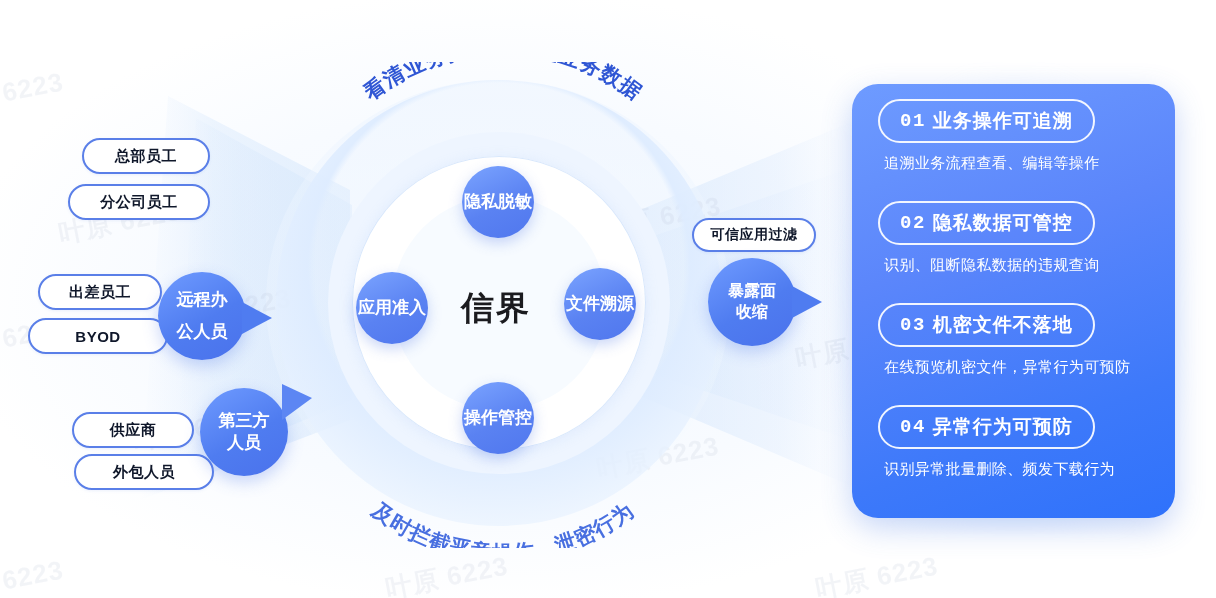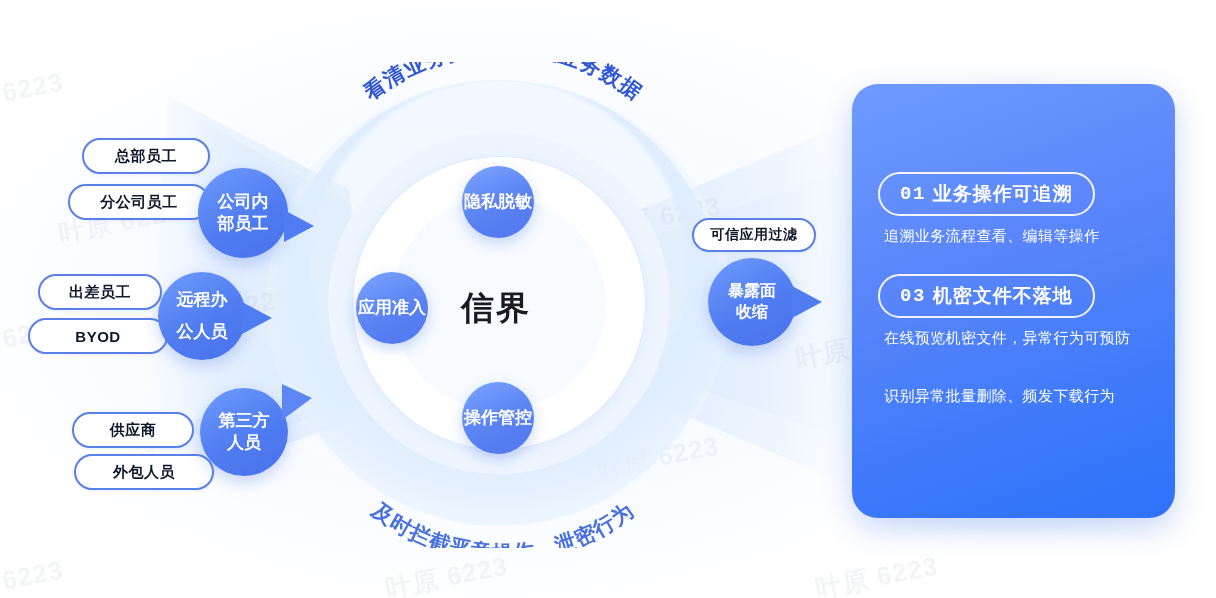--- a/index.html
+++ b/index.html
@@ -132,45 +132,44 @@
   <div class="ring1" style="left:328px;top:132px;width:342px;height:342px;"></div>
   <div class="ring2" style="left:352px;top:156px;width:294px;height:294px;"></div>
   <div class="ring3" style="left:392px;top:196px;width:214px;height:214px;"></div>
 
   <div class="corelabel" style="left:461px;top:286px;">信界</div>
 
   <div class="sat" style="left:462px;top:166px;width:72px;height:72px;">
     <span>隐私</span>
     <span>脱敏</span>
   </div>
+  <div class="sat" style="left:564px;top:268px;width:72px;height:72px;">
+    <span>文件</span>
+    <span>溯源</span>
+  </div>
   <div class="sat" style="left:356px;top:272px;width:72px;height:72px;">
     <span>应用</span>
     <span>准入</span>
   </div>
   <div class="sat" style="left:462px;top:382px;width:72px;height:72px;">
     <span>操作</span>
     <span>管控</span>
   </div>
 
   <svg class="arcsvg top" style="left:318px;top:62px;width:370px;height:90px;" viewBox="0 0 370 90">
     <path id="arcTop" d="M10,86 A210,210 0 0 1 360,86" fill="none"></path>
     <text><textPath href="#arcTop" startOffset="50%" text-anchor="middle">看清业务操作、看懂业务数据</textPath></text>
   </svg>
   <svg class="arcsvg bot" style="left:318px;top:452px;width:370px;height:96px;" viewBox="0 0 370 96">
     <path id="arcBot" d="M10,14 A210,210 0 0 0 360,14" fill="none"></path>
     <text><textPath href="#arcBot" startOffset="50%" text-anchor="middle">及时拦截恶意操作、泄密行为</textPath></text>
   </svg>
 
   <div class="pill" style="left:82px;top:138px;width:124px;height:32px;">总部员工</div>
   <div class="pill" style="left:68px;top:184px;width:138px;height:32px;">分公司员工</div>
-  <div class="bub" style="left:198px;top:168px;width:90px;height:90px;font-size:17px;">
-    <span>公司内</span>
-    <span>部员工</span>
-    <i class="tail" style="right:-26px;top:42px;border-width:16px 0 16px 30px;border-color:transparent transparent transparent #4f7cf0;"></i>
-  </div>
 
   <div class="pill" style="left:38px;top:274px;width:120px;height:32px;">出差员工</div>
   <div class="pill" style="left:28px;top:318px;width:136px;height:32px;">BYOD</div>
   <div class="bub" style="left:158px;top:272px;width:88px;height:88px;font-size:17px;gap:9px;">
     <span>远程办</span>
     <span>公人员</span>
     <i class="tail" style="right:-26px;top:30px;border-width:16px 0 16px 30px;border-color:transparent transparent transparent #4f7cf0;"></i>
   </div>
 
   <div class="pill" style="left:72px;top:412px;width:118px;height:32px;">供应商</div>
@@ -192,27 +191,38 @@
   <div id="panel">
 
     <div class="feat">
       <div class="chip">
         <b>01</b>
         <span>业务操作可追溯</span>
       </div>
       <div class="desc">追溯业务流程查看、编辑等操作</div>
     </div>
 
+    <div class="feat">
+      <div class="chip">
+        <b>02</b>
+        <span>隐私数据可管控</span>
+      </div>
+      <div class="desc">识别、阻断隐私数据的违规查询</div>
+    </div>
 
     <div class="feat">
       <div class="chip">
         <b>03</b>
         <span>机密文件不落地</span>
       </div>
       <div class="desc">在线预览机密文件，异常行为可预防</div>
     </div>
 
     <div class="feat">
+      <div class="chip">
+        <b>04</b>
+        <span>异常行为可预防</span>
+      </div>
       <div class="desc">识别异常批量删除、频发下载行为</div>
     </div>
 
   </div>
 </div>
 
 </body></html>

